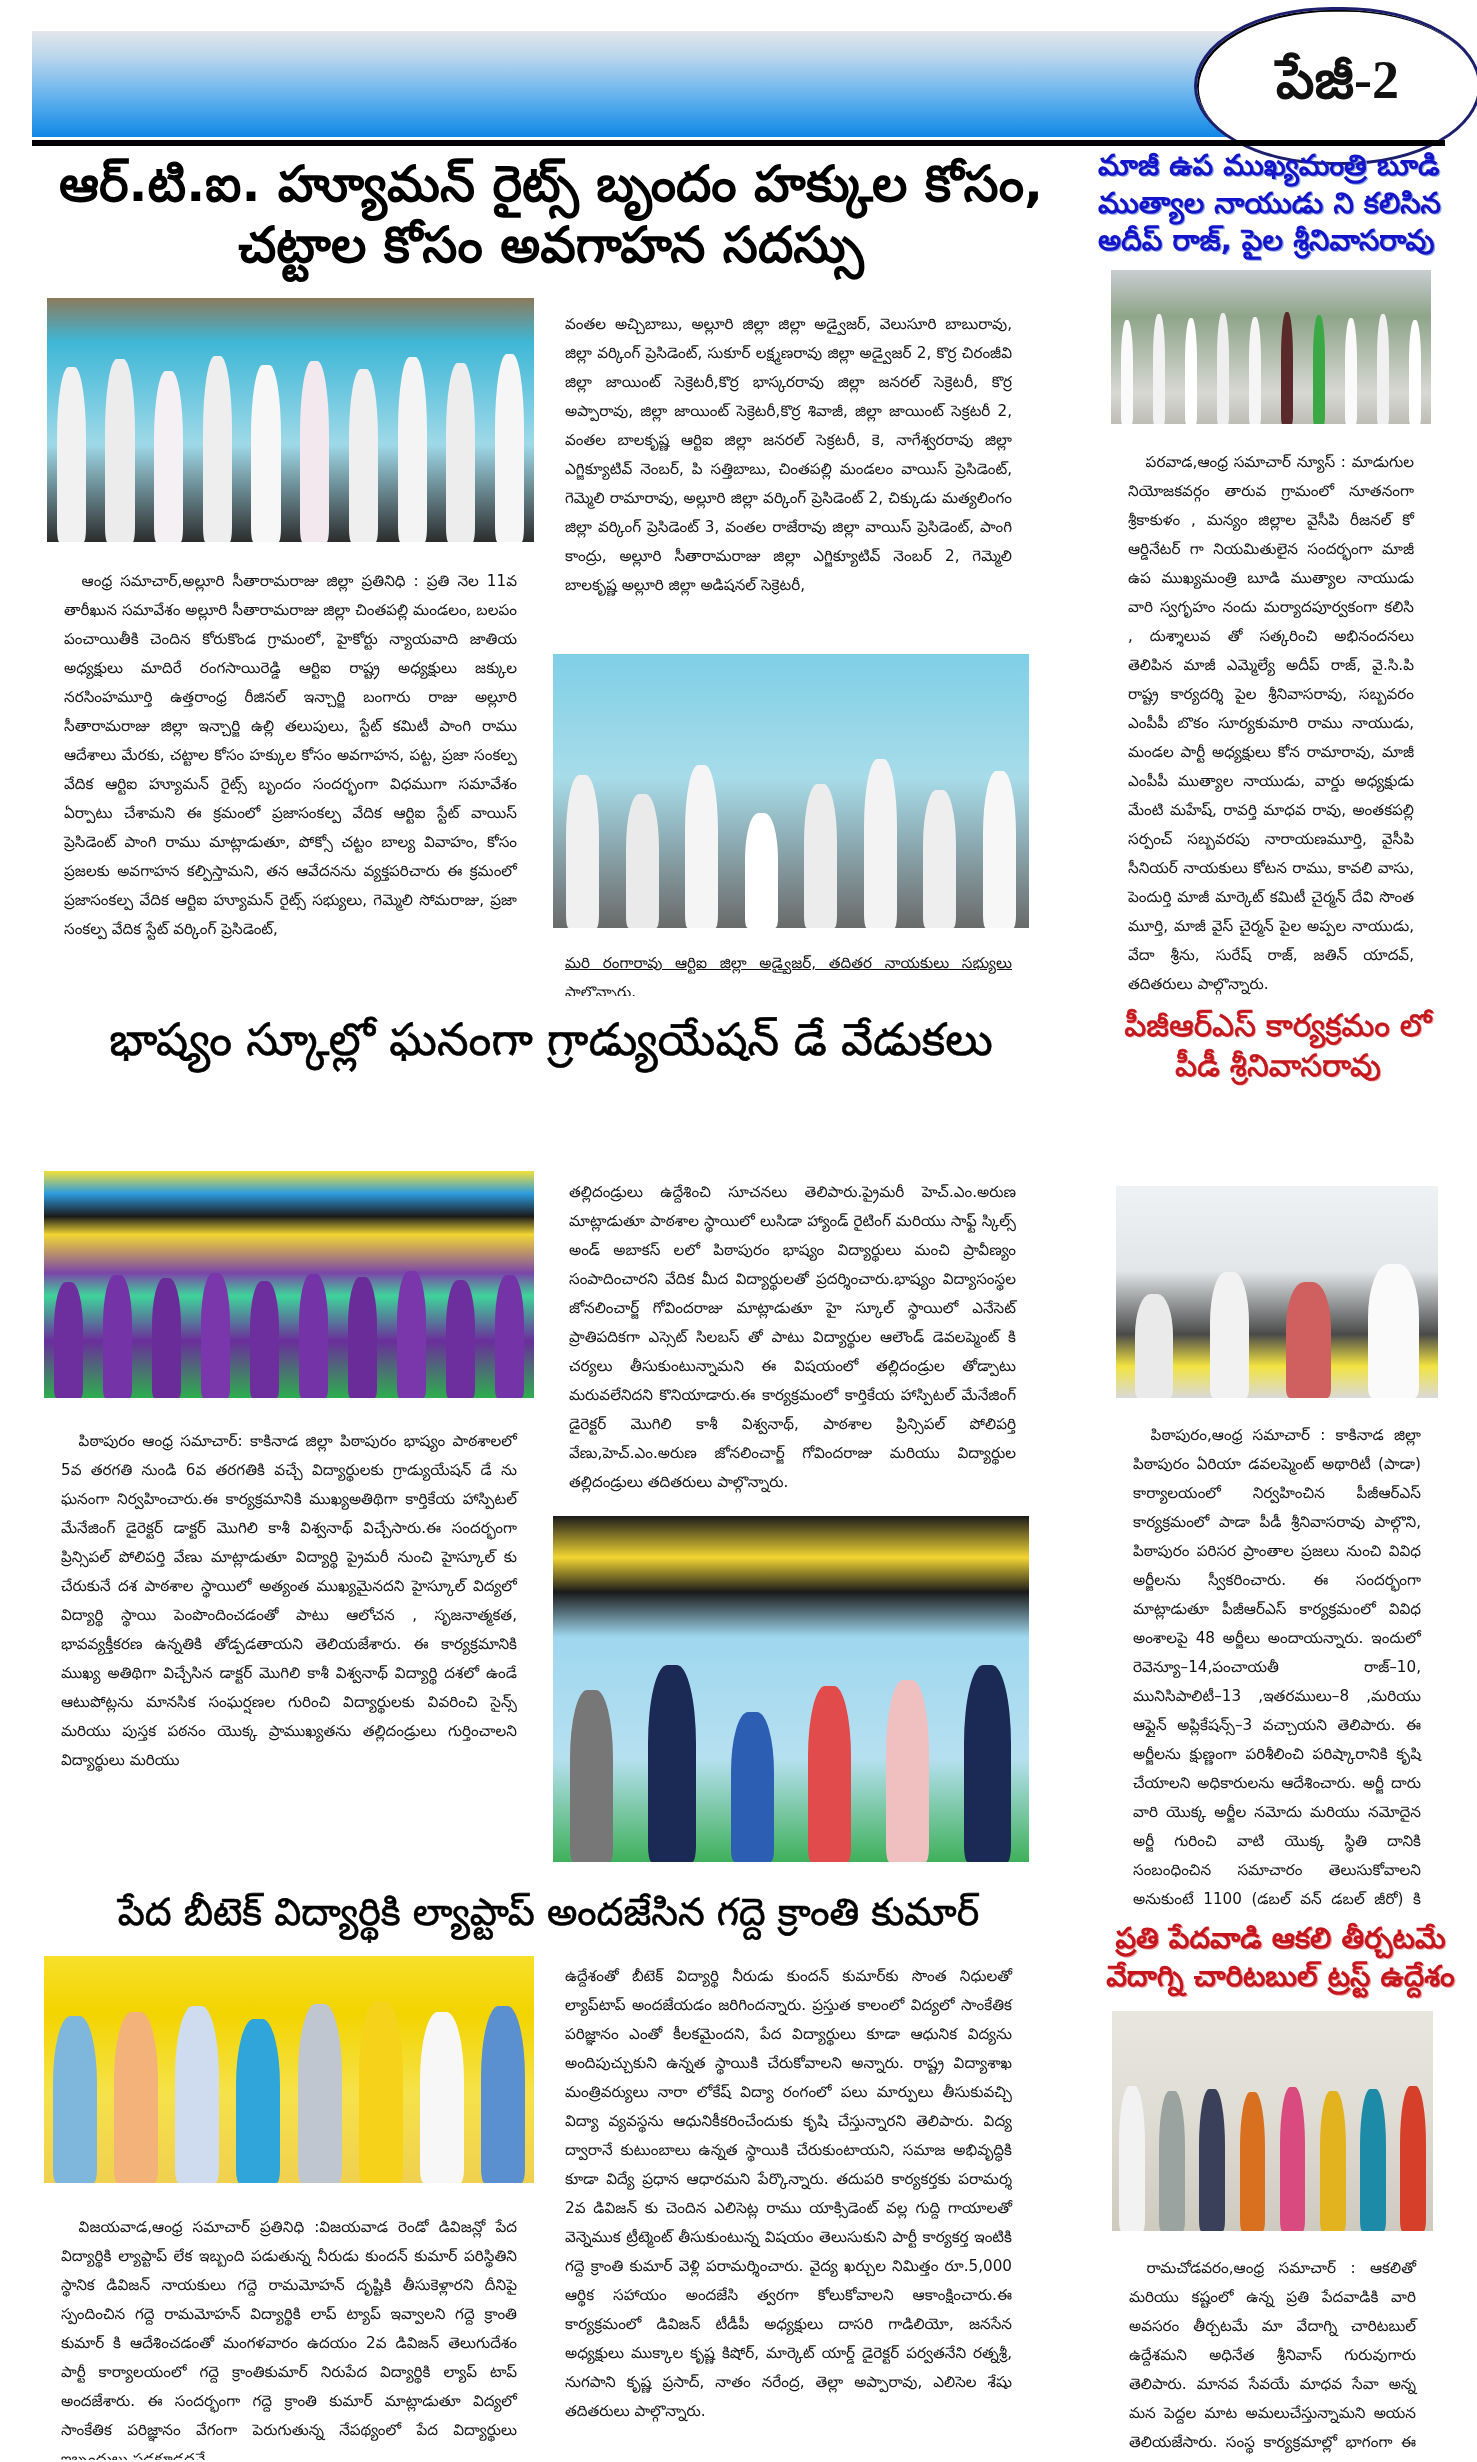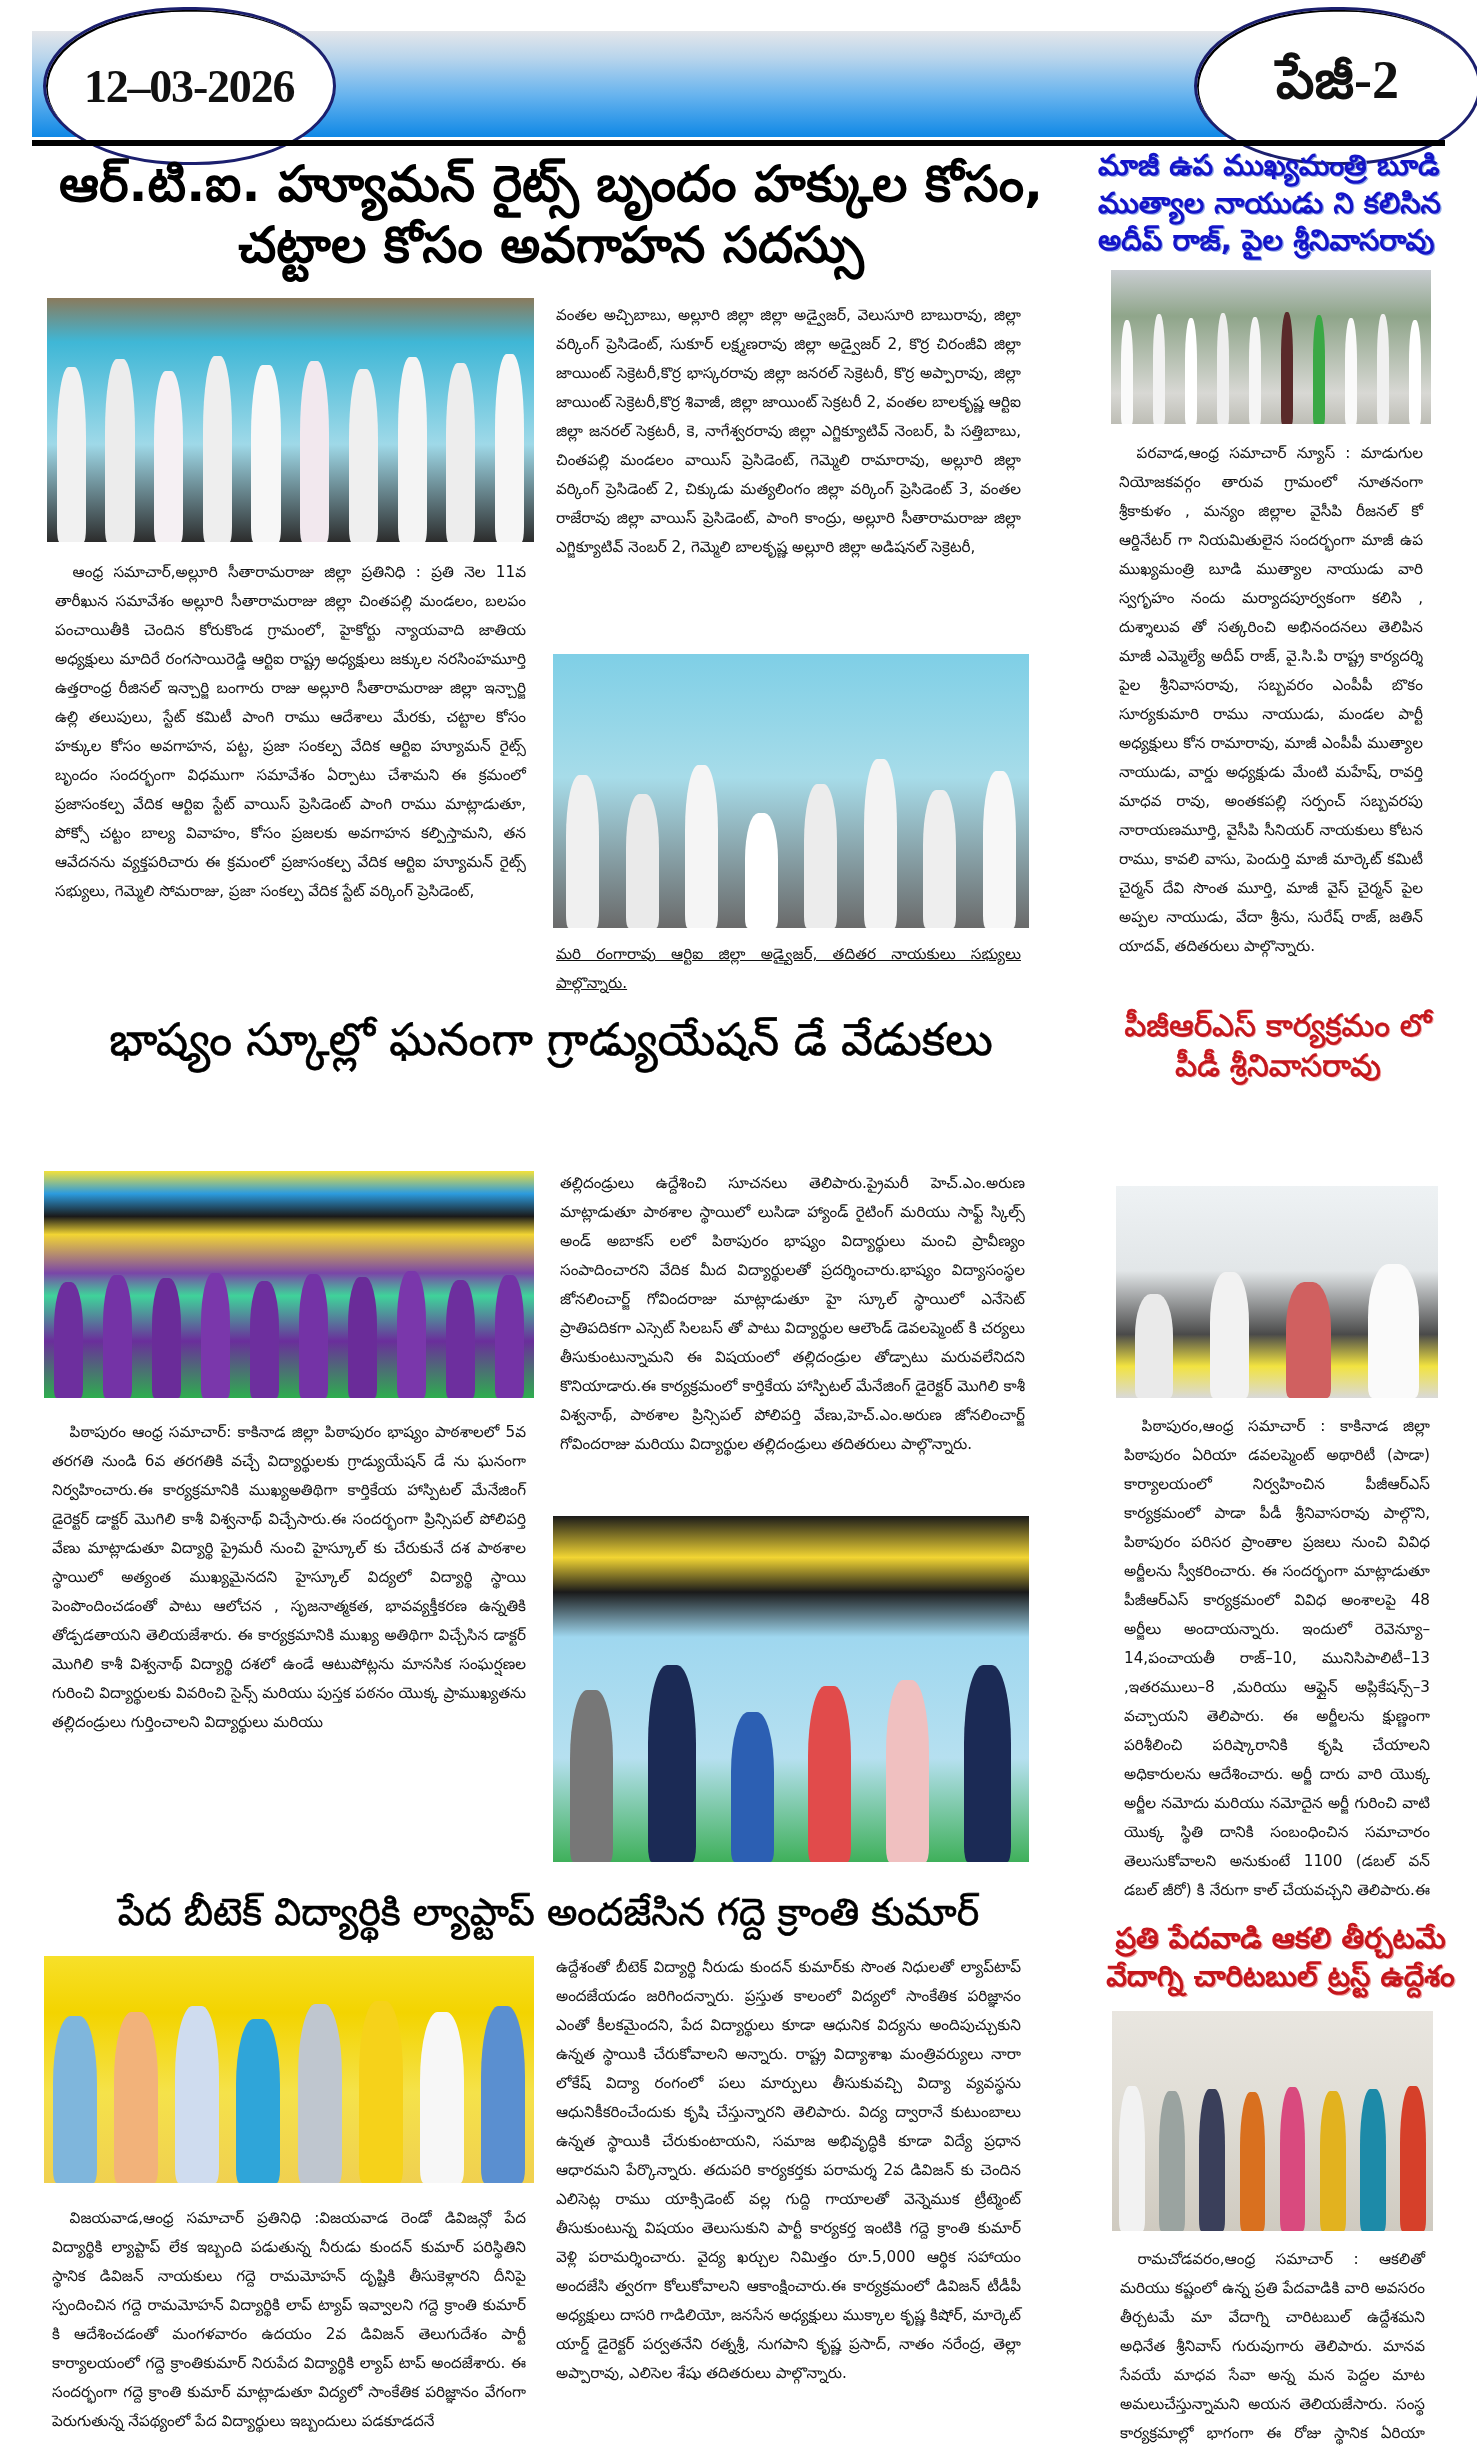--- a/index.html
+++ b/index.html
@@ -23,33 +23,30 @@
   #rule{left:32px;top:140px;width:1413px;height:5.9px;background:#000;}
 
   
   .hl-black{font-family:"DejaVu Sans",sans-serif;font-weight:bold;color:#000;text-align:center;line-height:1.22;}
   .hl-blue{font-family:"DejaVu Sans",sans-serif;font-weight:bold;color:#1414c8;text-align:left;line-height:1.3;
            text-shadow:1.2px 1.2px 0 #8fa8e8;}
   .hl-red{font-family:"DejaVu Sans",sans-serif;font-weight:bold;color:#c4161c;text-align:center;line-height:1.3;
           text-shadow:1.2px 1.2px 0 #f0a3a3;}
 
   .body{font-family:"DejaVu Sans",sans-serif;font-size:15.2px;line-height:29px;text-align:justify;color:#111;}
-  .body p{margin:8px;text-indent:17.6px;}
+  .body p{margin:17px;text-indent:17.6px;}
 
   .photo{overflow:hidden;}
   .ph-figs{position:absolute;left:0;right:0;bottom:0;display:flex;justify-content:space-around;align-items:flex-end;}
   .fig{border-radius:40% 40% 8% 8%;}
 </style>
 </head>
 <body>
 
 <div class="abs" id="hdr">
-  <div class="oval" id="date-oval">
-    <span>12–03-2026</span>
-  </div>
   <div class="oval" id="page-oval">
     <span>పేజీ-2</span>
   </div>
 </div>
 <div class="abs" id="rule"></div>
 
 <div class="abs hl-black" style="left:23.5px;top:154px;width:1055px;font-size:50px;">ఆర్.టి.ఐ. హ్యూమన్ రైట్స్ బృందం హక్కుల కోసం, చట్టాల కోసం అవగాహన సదస్సు</div>
 
 <div class="abs photo" style="left:47px;top:298px;width:487px;height:244px;background:linear-gradient(180deg,#8a7a5c 0%,#3fb7d6 18%,#9fd9e8 60%,#2c2c2c 100%);">
   <div class="ph-figs" style="height:78%;">

